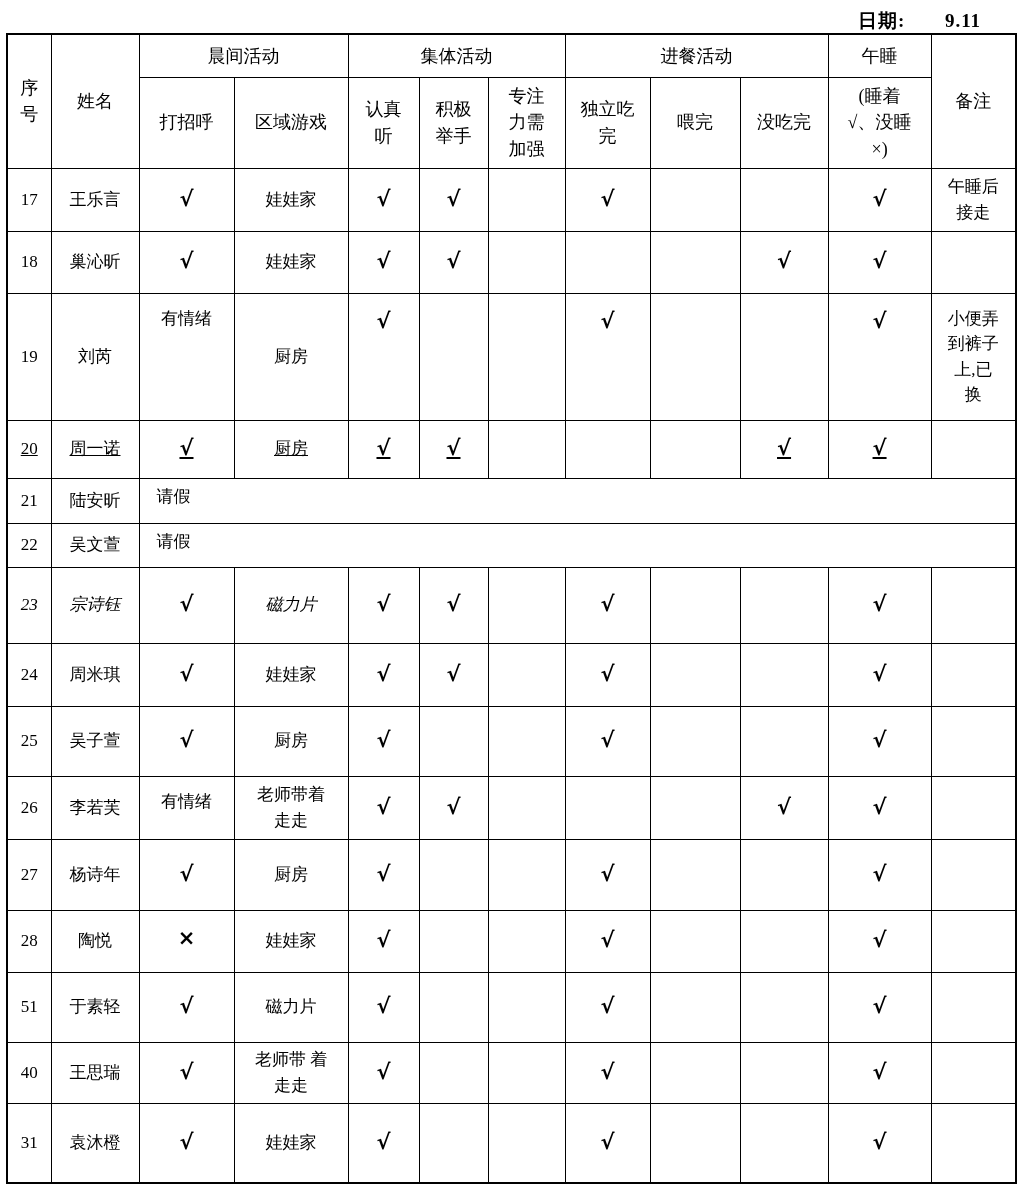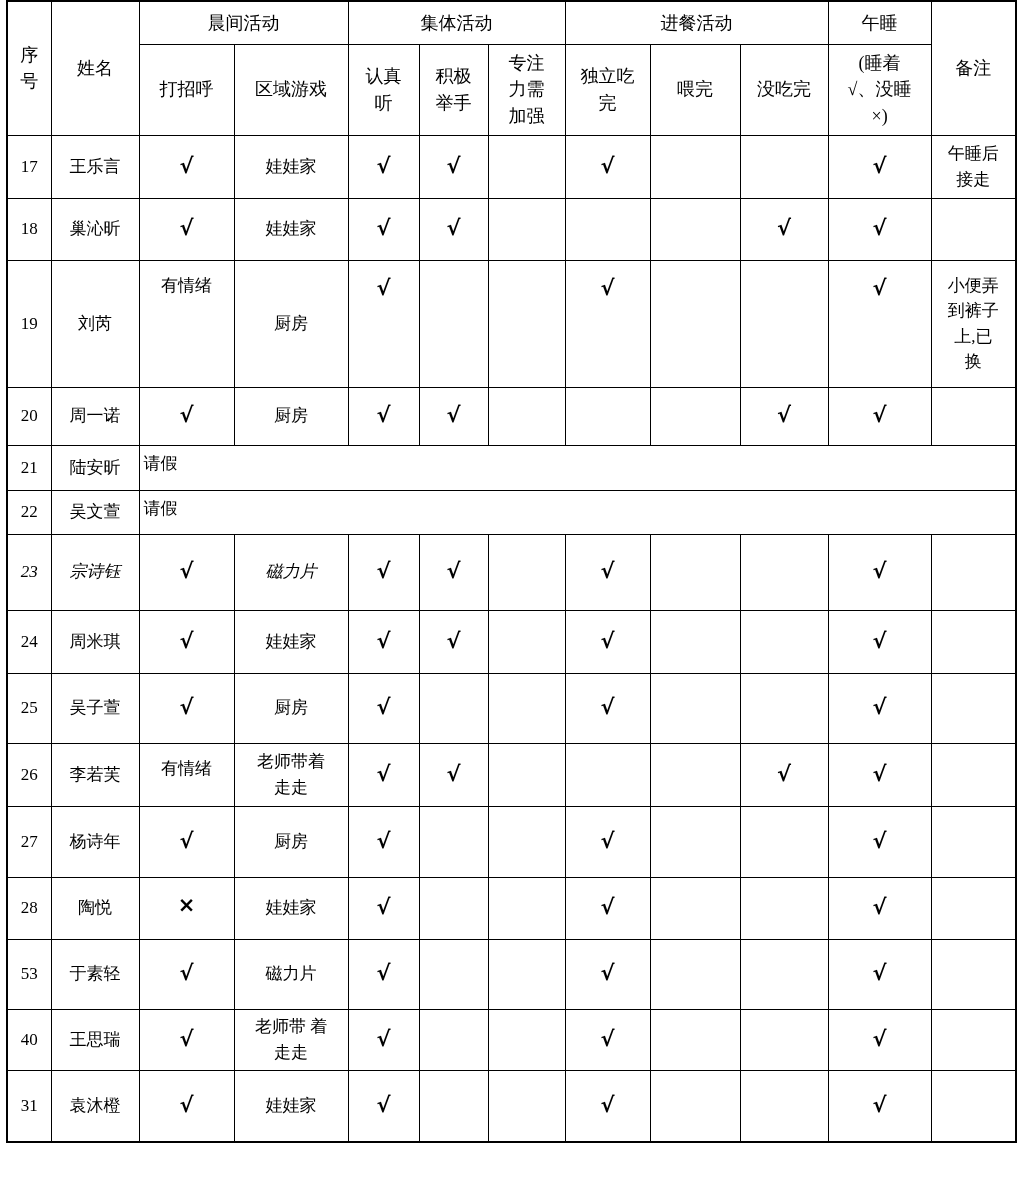--- a/index.html
+++ b/index.html
@@ -10,27 +10,31 @@
   .date-underline{display:inline-block;min-width:96px;border-bottom:2px solid #000;
                   text-align:center;font-weight:bold;font-size:19px;padding:0 4px 1px 4px;}
   table{border-collapse:collapse;table-layout:fixed;width:1009px;border:2px solid #000;}
   th,td{border:1.5px solid #000;text-align:center;vertical-align:middle;
         font-size:17px;padding:2px;box-sizing:border-box;overflow:hidden;}
   th{font-weight:normal;font-size:18px;white-space:pre-line;line-height:1.45;}
   td{line-height:1.5;}
   .pre{white-space:pre-line;}
   .mark{font-family:"DejaVu Sans",sans-serif;font-weight:bold;font-size:21px;}
   .vtop{vertical-align:top;padding-top:12px;}
-  .leave-cell{text-align:left;vertical-align:top;padding:5px 4px;}
+  .leave-cell{text-align:left;vertical-align:top;padding:5px 17px;}
 </style>
 </head>
 <body>
 
 <div class="page">
 
+  <div class="dateline">
+    <span>日期:</span>
+    <span class="date-underline">9.11</span>
+  </div>
 
   <table>
     <colgroup>
       <col style="width:44px">
         <col style="width:88px">
         <col style="width:95px">
       <col style="width:114px">
         <col style="width:71px">
         <col style="width:69px">
       <col style="width:77px">
@@ -110,21 +114,21 @@
           <td></td>
           <td class="mark vtop">√</td>
           <td></td>
           <td></td>
           <td class="mark vtop">√</td>
           <td class="pre">小便弄
 到裤子
 上,已
 换</td>
         </tr>
-        <tr style="height: 58px;">
+        <tr style="height: 58px; text-decoration: underline;">
           <td>20</td>
           <td>周一诺</td>
           <td class="mark">√</td>
           <td class="pre">厨房</td>
           <td class="mark">√</td>
           <td class="mark">√</td>
           <td></td>
           <td></td>
           <td></td>
           <td class="mark">√</td>
@@ -220,21 +224,21 @@
           <td class="mark">√</td>
           <td></td>
           <td></td>
           <td class="mark">√</td>
           <td></td>
           <td></td>
           <td class="mark">√</td>
           <td class="pre"></td>
         </tr>
         <tr style="height: 70px;">
-          <td>53</td>
+          <td>51</td>
           <td>于素轻</td>
           <td class="mark">√</td>
           <td class="pre">磁力片</td>
           <td class="mark">√</td>
           <td></td>
           <td></td>
           <td class="mark">√</td>
           <td></td>
           <td></td>
           <td class="mark">√</td>
@@ -248,21 +252,21 @@
 走走</td>
           <td class="mark">√</td>
           <td></td>
           <td></td>
           <td class="mark">√</td>
           <td></td>
           <td></td>
           <td class="mark">√</td>
           <td class="pre"></td>
         </tr>
-        <tr style="height: 72px;">
+        <tr style="height: 80px;">
           <td>31</td>
           <td>袁沐橙</td>
           <td class="mark">√</td>
           <td class="pre">娃娃家</td>
           <td class="mark">√</td>
           <td></td>
           <td></td>
           <td class="mark">√</td>
           <td></td>
           <td></td>

